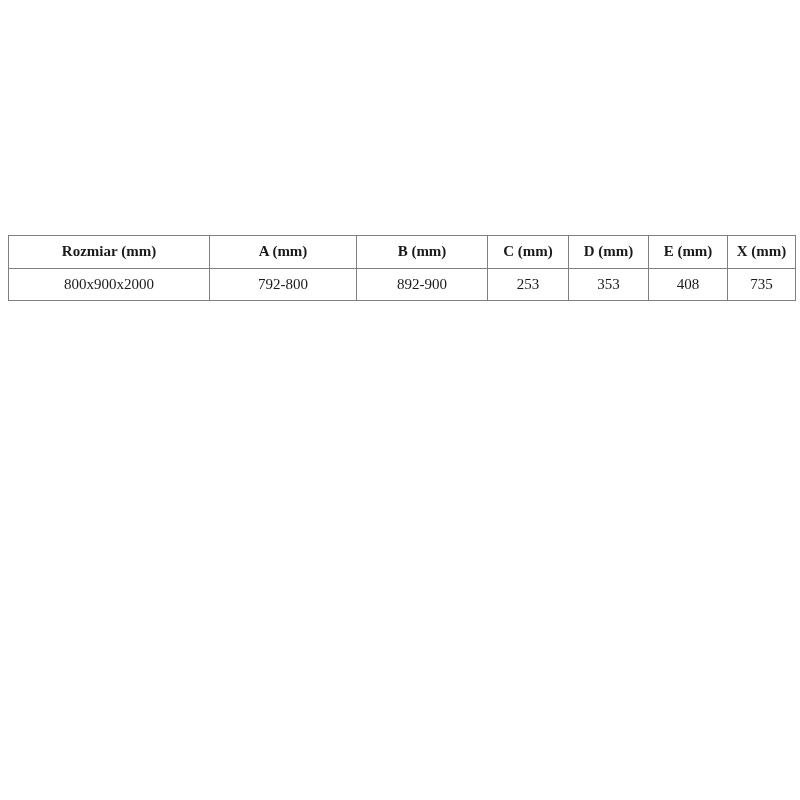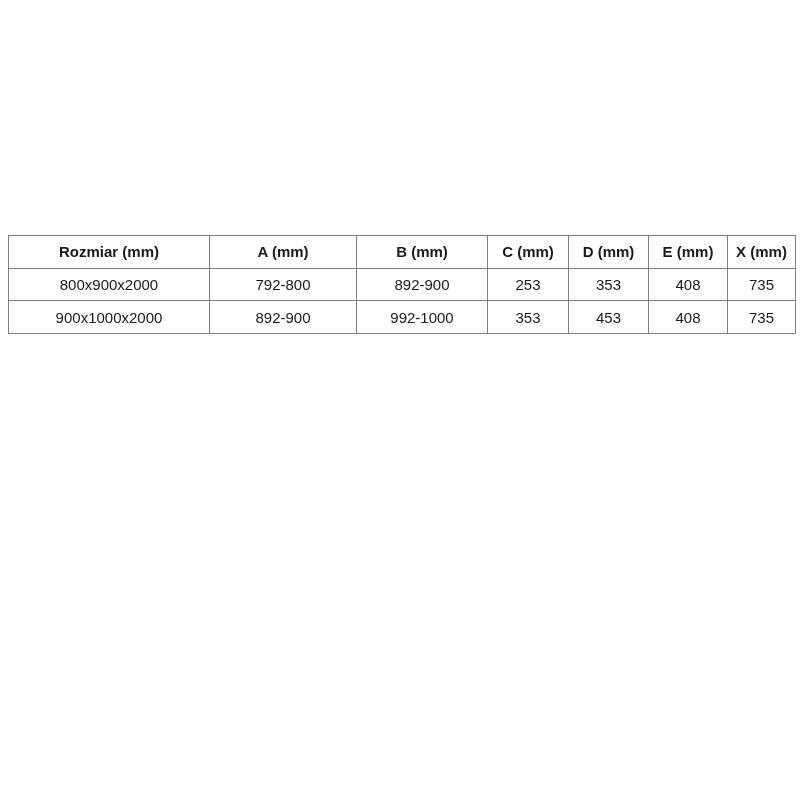--- a/index.html
+++ b/index.html
@@ -6,21 +6,21 @@
     margin: 0;
     padding: 0;
     background: #ffffff;
   }
   .canvas {
     position: relative;
     width: 800px;
     height: 800px;
     background: #ffffff;
     overflow: hidden;
-    font-family: Liberation Sans, sans-serif;
+    font-family: Liberation Serif, serif;
   }
   table.dims {
     position: absolute;
     left: 8px;
     top: 235px;
     border-collapse: collapse;
     table-layout: fixed;
     width: 787px;
   }
   table.dims th,
@@ -77,24 +77,15 @@
     <tbody id="table-body">
         <tr>
           <td>800x900x2000</td>
           <td>792-800</td>
           <td>892-900</td>
           <td>253</td>
           <td>353</td>
           <td>408</td>
           <td>735</td>
         </tr>
-        <tr>
-          <td>900x1000x2000</td>
-          <td>892-900</td>
-          <td>992-1000</td>
-          <td>353</td>
-          <td>453</td>
-          <td>408</td>
-          <td>735</td>
-        </tr>
       </tbody>
   </table>
 </div>
 
 </body></html>

